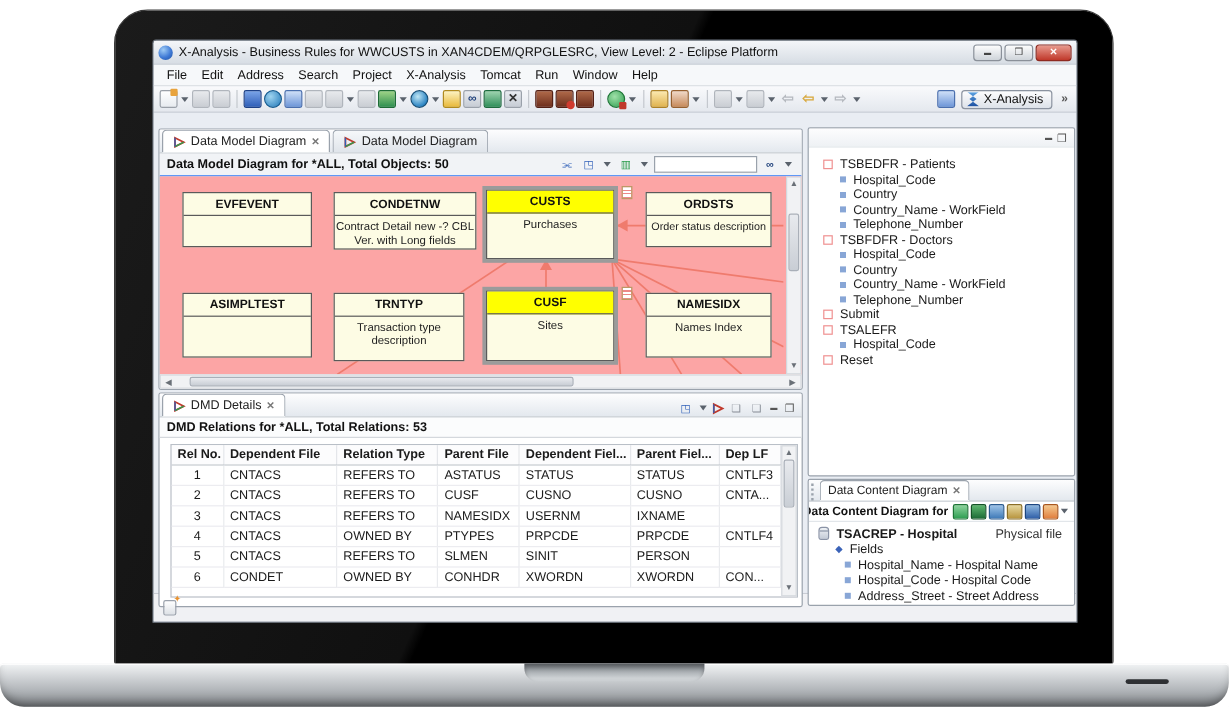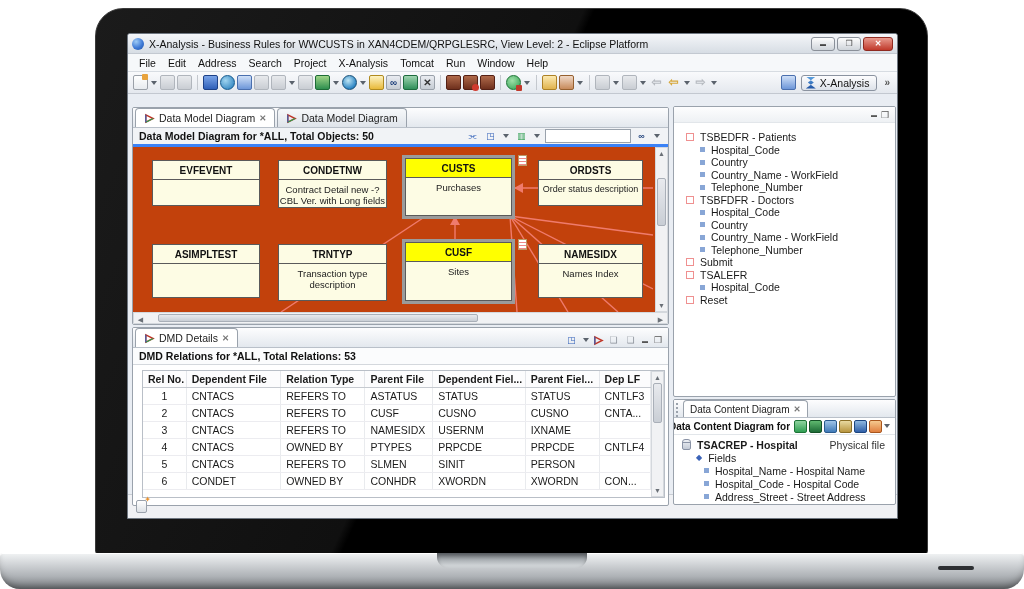--- a/index.html
+++ b/index.html
@@ -81,24 +81,24 @@
   .tab .x { color:#777; font-size:8.5px; font-weight:bold; }
   .xan-logo { width:11px; height:11px; flex:0 0 auto; }
   .drag-dots { width:4px; height:14px; border-left:2px dotted #9aa2ac; margin-right:3px; }
 
   
   .vbtn { width:15px; height:14px; border-radius:2px; font-size:9px; line-height:14px; text-align:center; color:#2f5fb8; }
   .vbtn.gray { color:#8a9099; }
   .minmax { color:#555; font-size:9px; line-height:12px; padding:0 2px; }
 
   
-  #dheader { height:19px; background:#f1f3f6; border-bottom:3px solid #3b82f6; display:flex; align-items:center; padding:0 6px; gap:3px; }
+  #dheader { height:19px; background:#f1f3f6; border-bottom:1px solid #3b82f6; display:flex; align-items:center; padding:0 6px; gap:3px; }
   #dheader .htext { font-size:10.5px; font-weight:bold; color:#111; flex:1 1 auto; white-space:nowrap; overflow:hidden; }
   #dsearch { width:86px; height:14px; border:1px solid #9aa2ac; background:#fff; font-size:9px; padding:0 3px; }
-  #canvas { position:relative; height:165px; background:#c2410c; overflow:hidden; }
+  #canvas { position:relative; height:165px; background:#fca5a5; overflow:hidden; }
   .dbox { position:absolute; background:#fdfce4; border:1px solid #5a5a5a; }
   .dbox.sel { border:1px solid #5a5a5a; box-shadow:0 0 0 3px #9b9b9b; }
   .dbox-h { height:19px; line-height:19px; text-align:center; font-size:10px; font-weight:bold; color:#111;
     border-bottom:1px solid #5a5a5a; white-space:nowrap; overflow:hidden; }
   .dbox.sel .dbox-h { background:#ffff00; }
   .dbox-b { font-size:9.5px; color:#222; text-align:center; padding-top:4px; line-height:11px; }
   .note-icon { position:absolute; width:9px; height:11px; background:repeating-linear-gradient(#fff 0 2px, #e88 2px 3px); border:1px solid #b96; }
   #dlines { left:0; top:0; width:520px; height:165px; pointer-events:none; }
 
   
@@ -275,21 +275,21 @@
             <line x1="377" y1="69" x2="384" y2="165"></line>
           </g>
           <polygon points="381,41 390,36 390,46" fill="#ef7b6d"></polygon>
           <polygon points="322,69 317,78 327,78" fill="#ef7b6d"></polygon>
         </svg>
 
         <div class="dbox" style="left:19px; top:13px; width:108px; height:46px;">
           <div class="dbox-h">EVFEVENT</div>
           <div class="dbox-b"></div>
         </div>
-        <div class="dbox" style="left:145px; top:13px; width:109px; height:48px;">
+        <div class="dbox" style="left:145px; top:13px; width:119px; height:48px;">
           <div class="dbox-h">CONDETNW</div>
           <div class="dbox-b">Contract Detail new -? CBL Ver. with Long fields</div>
         </div>
         <div class="dbox sel" style="left:272px; top:11px; width:107px; height:58px;">
           <div class="dbox-h">CUSTS</div>
           <div class="dbox-b">Purchases</div>
         </div>
         <span class="note-icon" style="left:385px; top:8px;"></span>
         <div class="dbox" style="left:405px; top:13px; width:105px; height:46px;">
           <div class="dbox-h">ORDSTS</div>

